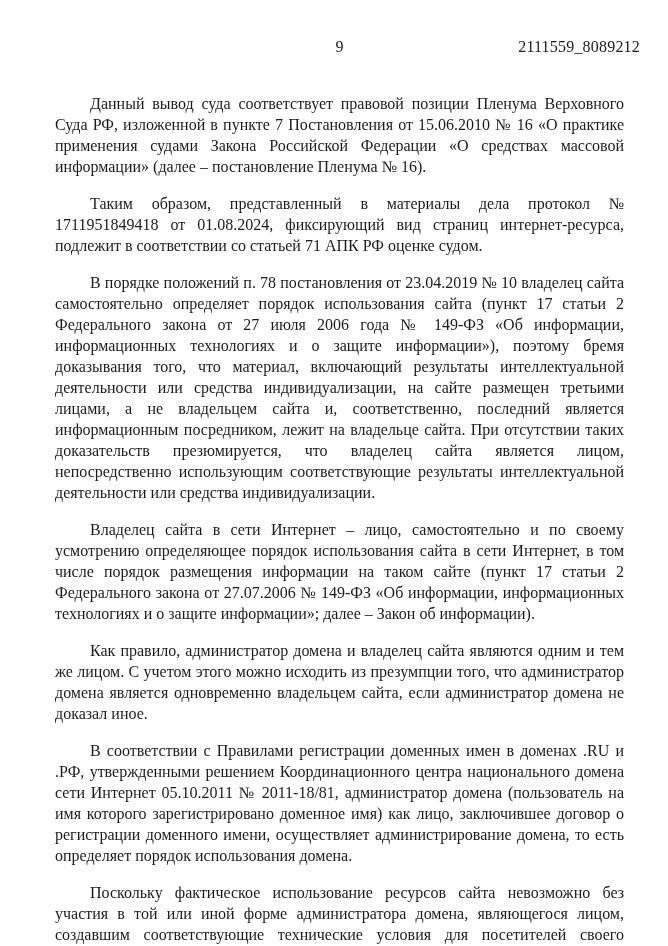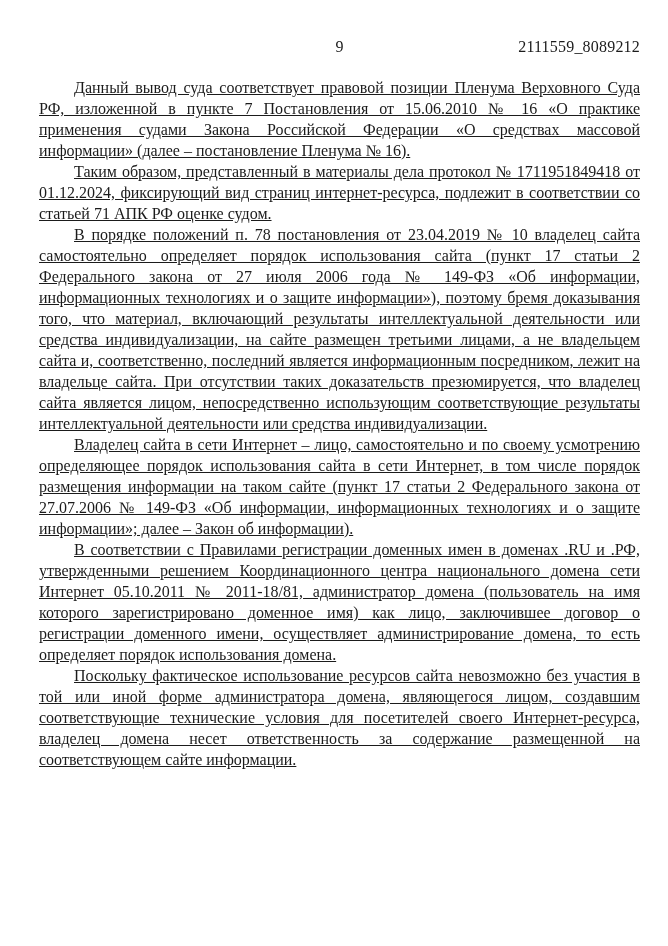--- a/index.html
+++ b/index.html
@@ -41,38 +41,38 @@
     position: absolute;
     top: 77px;
     left: 39px;
     width: 601px;
     font-size: 16px;
     line-height: 21px;
     text-align: justify;
     text-justify: inter-word;
   }
   .content p {
-    margin: 0;
+    margin: 16px;
     padding: 0;
     text-indent: 35px;
-    text-decoration: underline;
   }
 </style>
 </head>
 <body>
 
 <div class="page">
 
   <div class="header">
     <span class="page-number">9</span>
     <span class="doc-number">2111559_8089212</span>
   </div>
 
   <div class="content">
     <p>Данный вывод суда соответствует правовой позиции Пленума Верховного Суда РФ, изложенной в пункте 7 Постановления от 15.06.2010 № 16 «О практике применения судами Закона Российской Федерации «О средствах массовой информации» (далее – постановление Пленума № 16).</p>
-    <p>Таким образом, представленный в материалы дела протокол № 1711951849418 от 01.12.2024, фиксирующий вид страниц интернет-ресурса, подлежит в соответствии со статьей 71 АПК РФ оценке судом.</p>
+    <p>Таким образом, представленный в материалы дела протокол № 1711951849418 от 01.08.2024, фиксирующий вид страниц интернет-ресурса, подлежит в соответствии со статьей 71 АПК РФ оценке судом.</p>
     <p>В порядке положений п. 78 постановления от 23.04.2019 № 10 владелец сайта самостоятельно определяет порядок использования сайта (пункт 17 статьи 2 Федерального закона от 27 июля 2006 года № 149-ФЗ «Об информации, информационных технологиях и о защите информации»), поэтому бремя доказывания того, что материал, включающий результаты интеллектуальной деятельности или средства индивидуализации, на сайте размещен третьими лицами, а не владельцем сайта и, соответственно, последний является информационным посредником, лежит на владельце сайта. При отсутствии таких доказательств презюмируется, что владелец сайта является лицом, непосредственно использующим соответствующие результаты интеллектуальной деятельности или средства индивидуализации.</p>
     <p>Владелец сайта в сети Интернет – лицо, самостоятельно и по своему усмотрению определяющее порядок использования сайта в сети Интернет, в том числе порядок размещения информации на таком сайте (пункт 17 статьи 2 Федерального закона от 27.07.2006 № 149-ФЗ «Об информации, информационных технологиях и о защите информации»; далее – Закон об информации).</p>
+    <p>Как правило, администратор домена и владелец сайта являются одним и тем же лицом. С учетом этого можно исходить из презумпции того, что администратор домена является одновременно владельцем сайта, если администратор домена не доказал иное.</p>
     <p>В соответствии с Правилами регистрации доменных имен в доменах .RU и .РФ, утвержденными решением Координационного центра национального домена сети Интернет 05.10.2011 № 2011-18/81, администратор домена (пользователь на имя которого зарегистрировано доменное имя) как лицо, заключившее договор о регистрации доменного имени, осуществляет администрирование домена, то есть определяет порядок использования домена.</p>
     <p>Поскольку фактическое использование ресурсов сайта невозможно без участия в той или иной форме администратора домена, являющегося лицом, создавшим соответствующие технические условия для посетителей своего Интернет-ресурса, владелец домена несет ответственность за содержание размещенной на соответствующем сайте информации.</p>
   </div>
 
 </div>
 
 </body></html>

